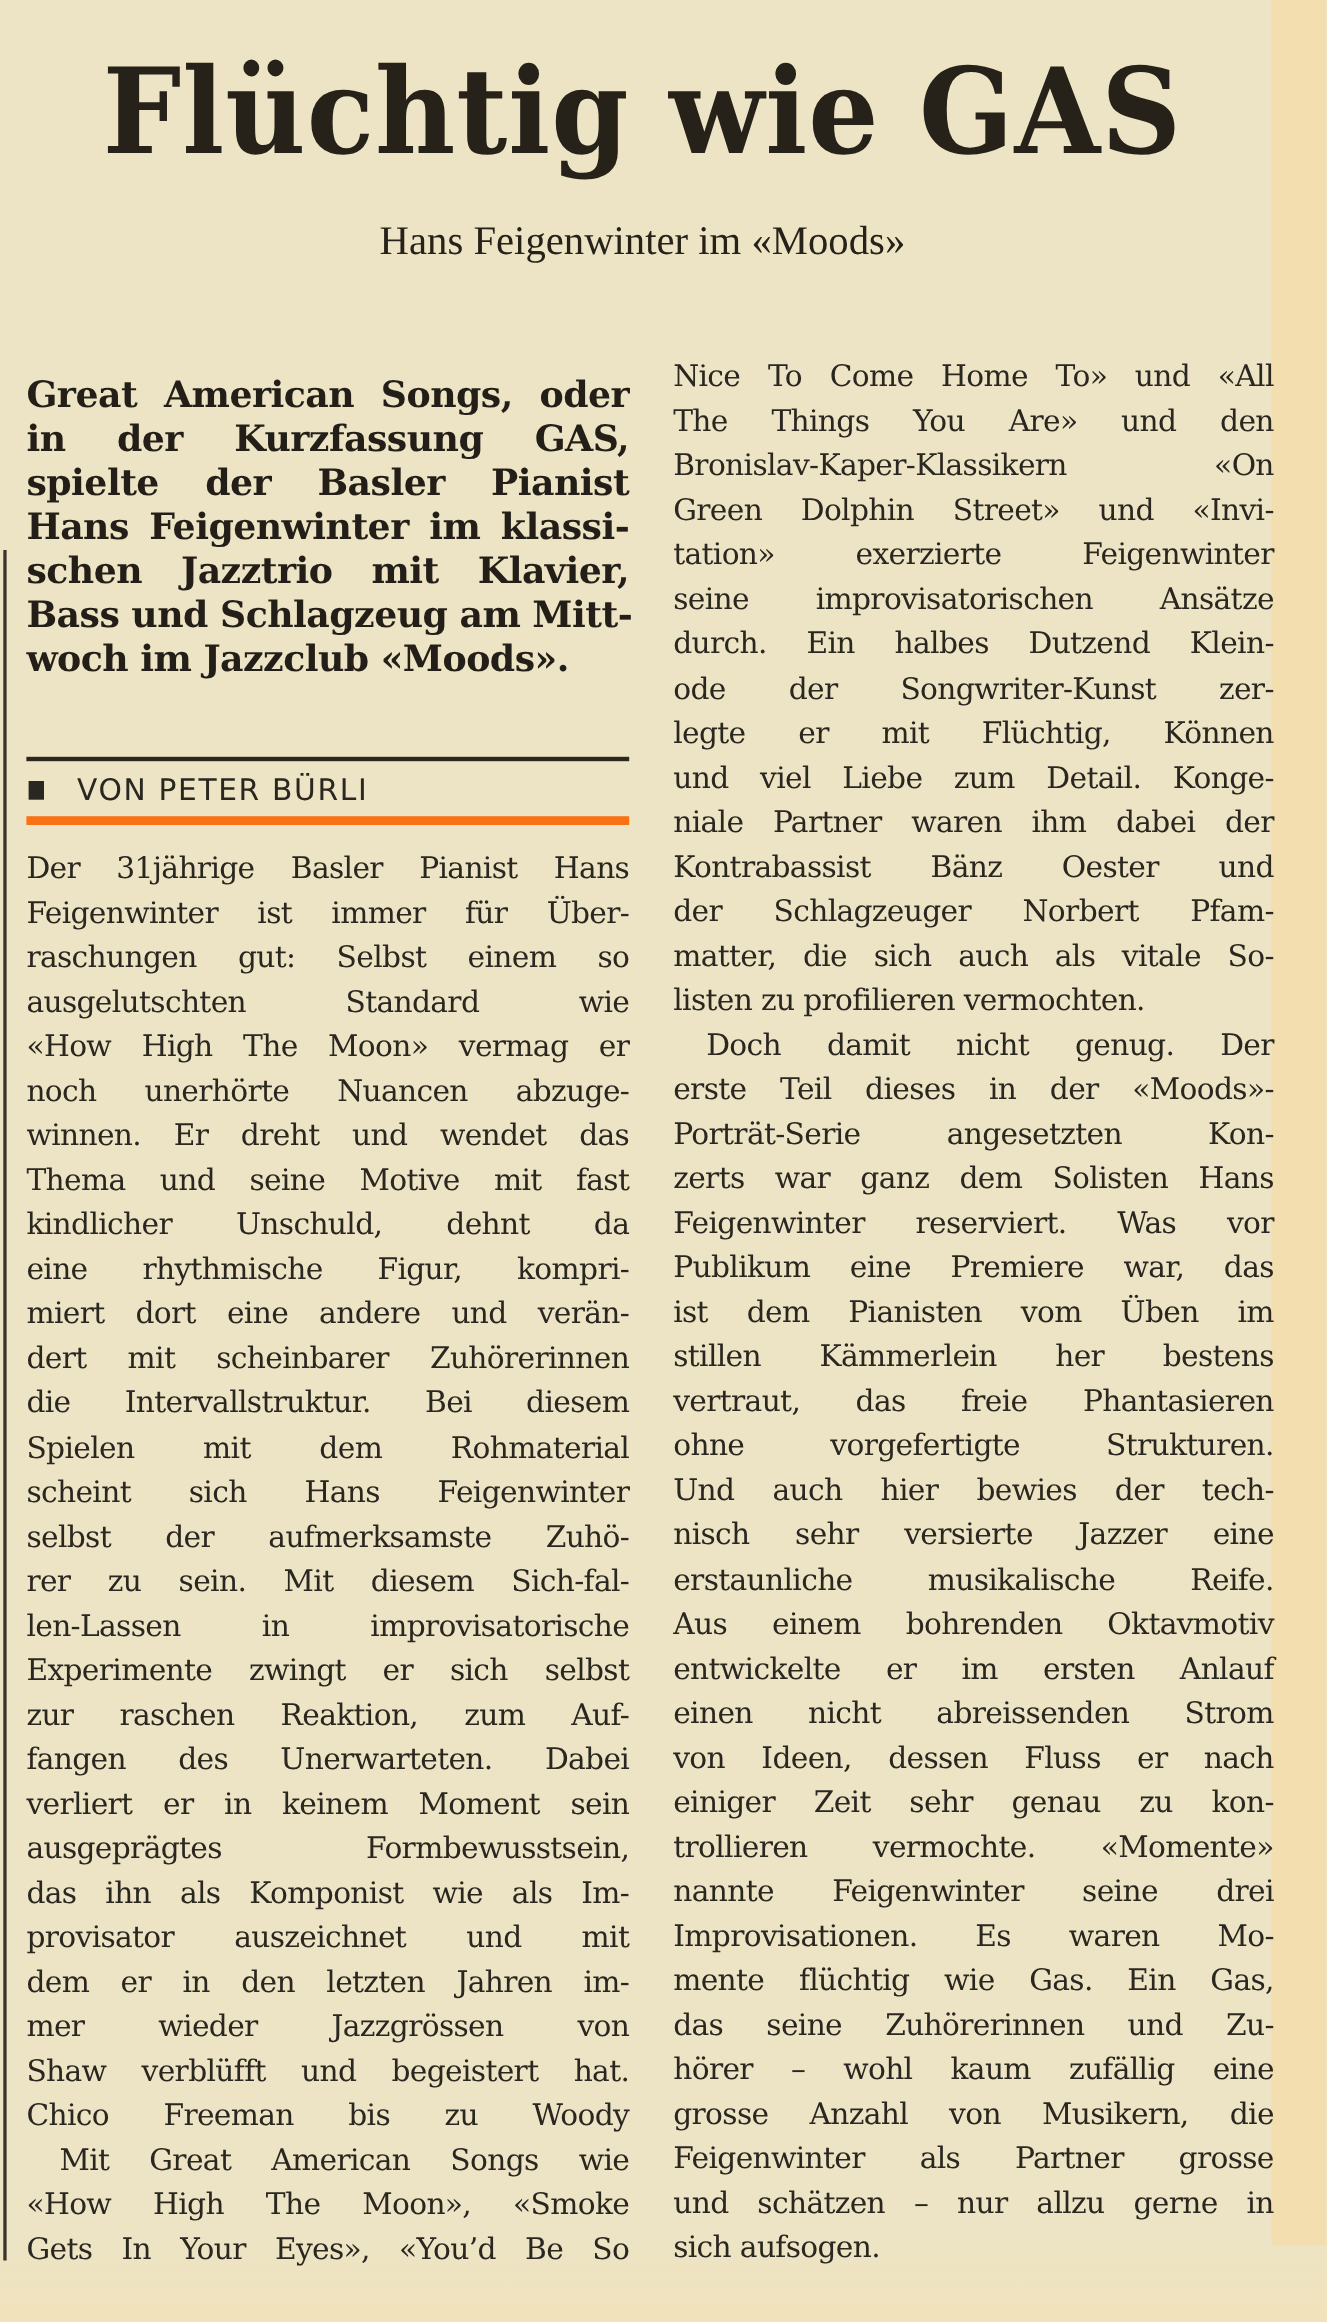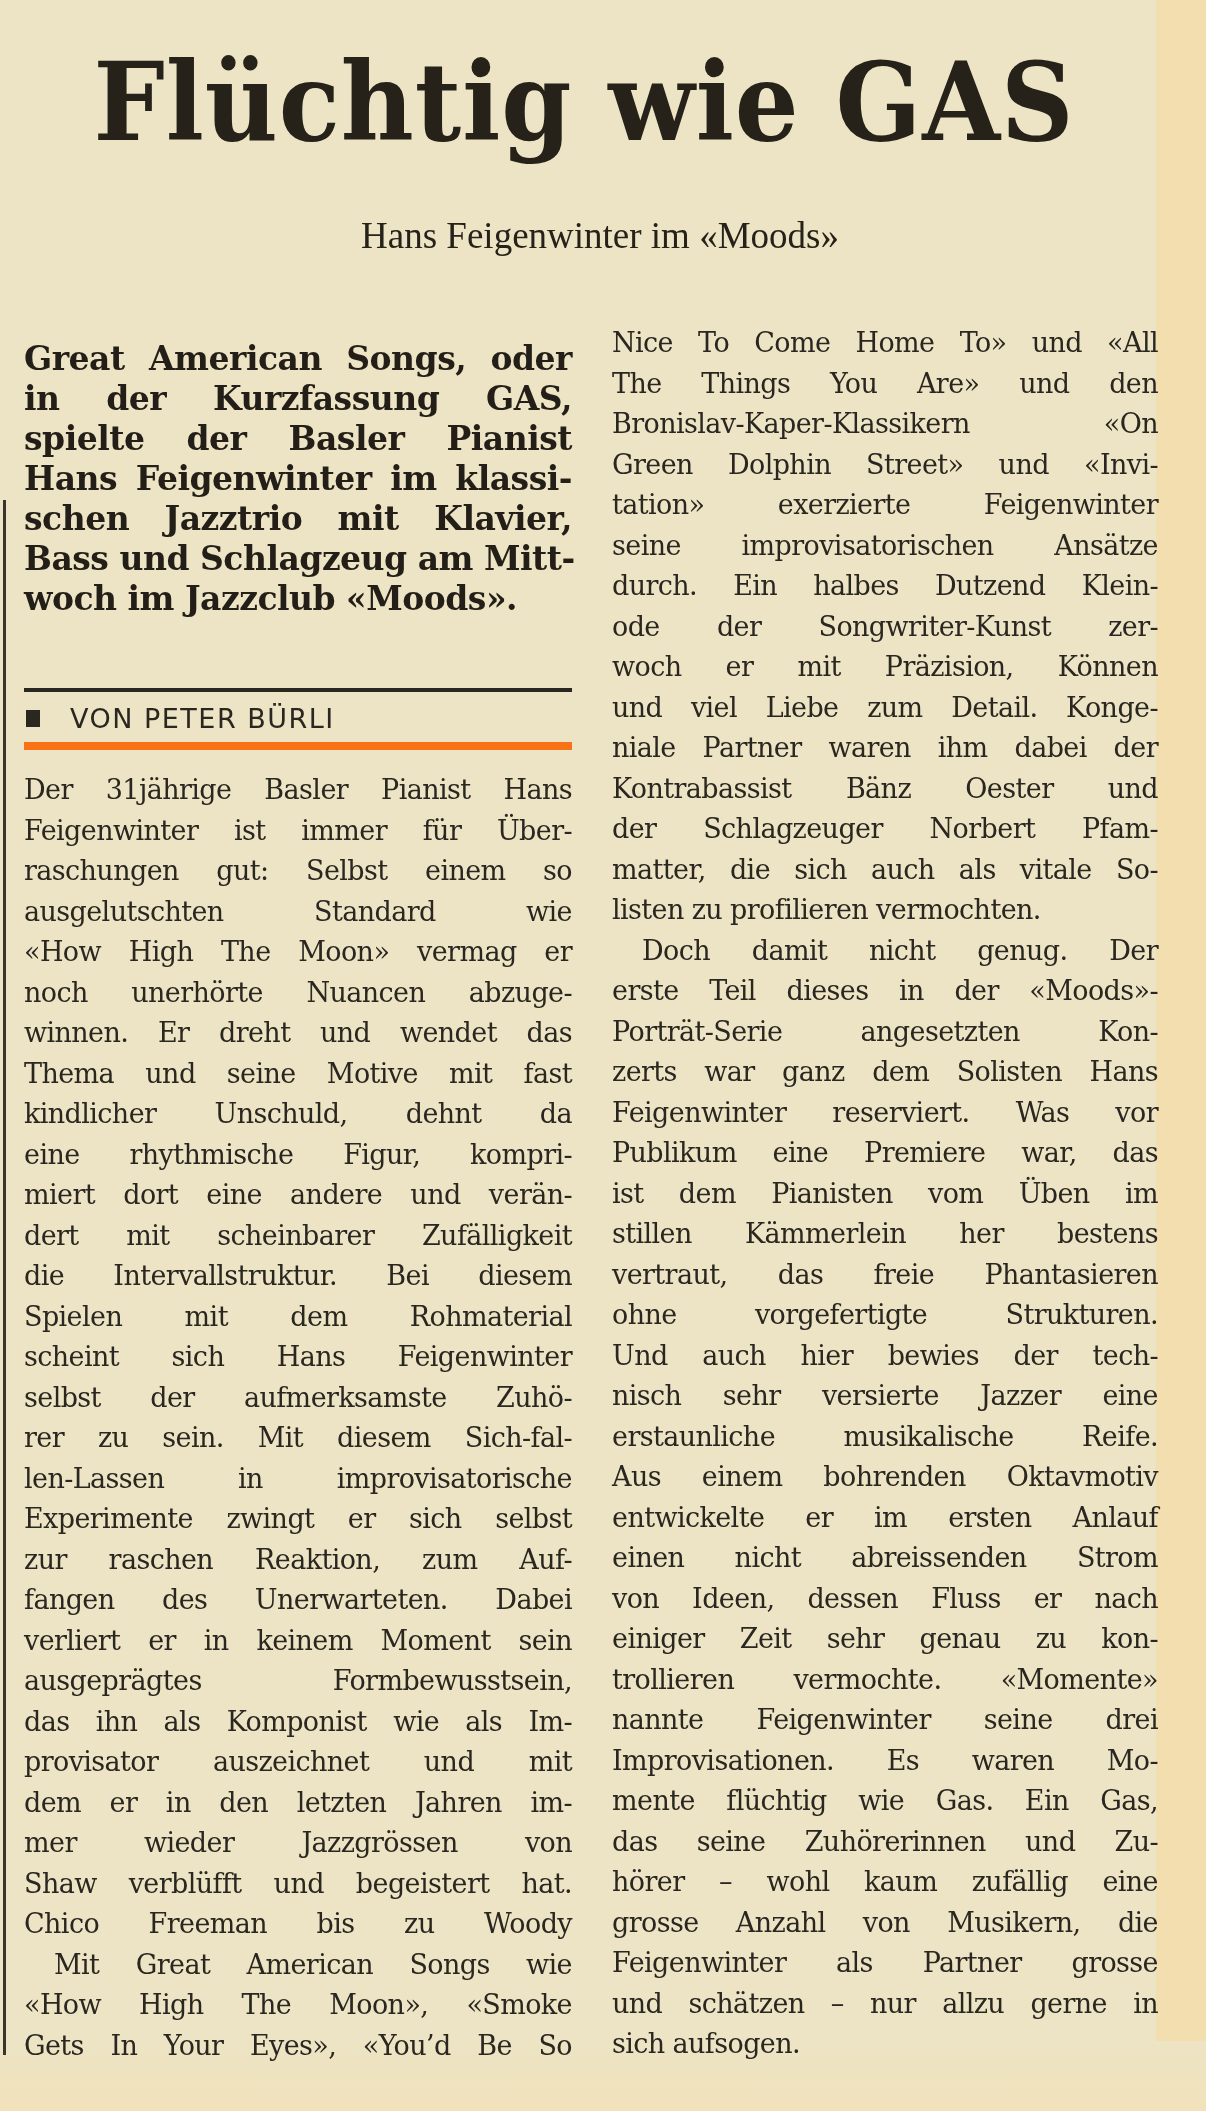--- a/index.html
+++ b/index.html
@@ -82,21 +82,21 @@
   .body-left { top: 770px; }
 </style>
 </head>
 <body>
 
 <div class="paper-edge"></div>
 <div class="paper-bottom"></div>
 <div class="left-rule"></div>
 
 <h1 class="headline" style="margin:0;">Flüchtig wie GAS</h1>
-<h2 class="subheadline" style="margin:16px;font-weight:normal;">Hans Feigenwinter im «Moods»</h2>
+<h2 class="subheadline" style="margin:0;font-weight:normal;">Hans Feigenwinter im «Moods»</h2>
 
 <div class="lead">
   <span class="line">Great American Songs, oder</span>
   <span class="line">in der Kurzfassung GAS,</span>
   <span class="line">spielte der Basler Pianist</span>
   <span class="line">Hans Feigenwinter im klassi-</span>
   <span class="line">schen Jazztrio mit Klavier,</span>
   <span class="line">Bass und Schlagzeug am Mitt-</span>
   <span class="line last">woch im Jazzclub «Moods».</span>
 </div>
@@ -111,21 +111,21 @@
   <span class="line">Feigenwinter ist immer für Über-</span>
   <span class="line">raschungen gut: Selbst einem so</span>
   <span class="line">ausgelutschten Standard wie</span>
   <span class="line">«How High The Moon» vermag er</span>
   <span class="line">noch unerhörte Nuancen abzuge-</span>
   <span class="line">winnen. Er dreht und wendet das</span>
   <span class="line">Thema und seine Motive mit fast</span>
   <span class="line">kindlicher Unschuld, dehnt da</span>
   <span class="line">eine rhythmische Figur, kompri-</span>
   <span class="line">miert dort eine andere und verän-</span>
-  <span class="line">dert mit scheinbarer Zufälligkeit</span>
+  <span class="line">dert mit scheinbarer Zuhörerinnen</span>
   <span class="line">die Intervallstruktur. Bei diesem</span>
   <span class="line">Spielen mit dem Rohmaterial</span>
   <span class="line">scheint sich Hans Feigenwinter</span>
   <span class="line">selbst der aufmerksamste Zuhö-</span>
   <span class="line">rer zu sein. Mit diesem Sich-fal-</span>
   <span class="line">len-Lassen in improvisatorische</span>
   <span class="line">Experimente zwingt er sich selbst</span>
   <span class="line">zur raschen Reaktion, zum Auf-</span>
   <span class="line">fangen des Unerwarteten. Dabei</span>
   <span class="line">verliert er in keinem Moment sein</span>
@@ -143,21 +143,21 @@
 
 <div class="col col-right">
   <span class="line">Nice To Come Home To» und «All</span>
   <span class="line">The Things You Are» und den</span>
   <span class="line">Bronislav-Kaper-Klassikern «On</span>
   <span class="line">Green Dolphin Street» und «Invi-</span>
   <span class="line">tation» exerzierte Feigenwinter</span>
   <span class="line">seine improvisatorischen Ansätze</span>
   <span class="line">durch. Ein halbes Dutzend Klein-</span>
   <span class="line">ode der Songwriter-Kunst zer-</span>
-  <span class="line">woch er mit Präzision, Können</span>
+  <span class="line">legte er mit Flüchtig, Können</span>
   <span class="line">und viel Liebe zum Detail. Konge-</span>
   <span class="line">niale Partner waren ihm dabei der</span>
   <span class="line">Kontrabassist Bänz Oester und</span>
   <span class="line">der Schlagzeuger Norbert Pfam-</span>
   <span class="line">matter, die sich auch als vitale So-</span>
   <span class="line last">listen zu profilieren vermochten.</span>
   <span class="line indent">Doch damit nicht genug. Der</span>
   <span class="line">erste Teil dieses in der «Moods»-</span>
   <span class="line">Porträt-Serie angesetzten Kon-</span>
   <span class="line">zerts war ganz dem Solisten Hans</span>

